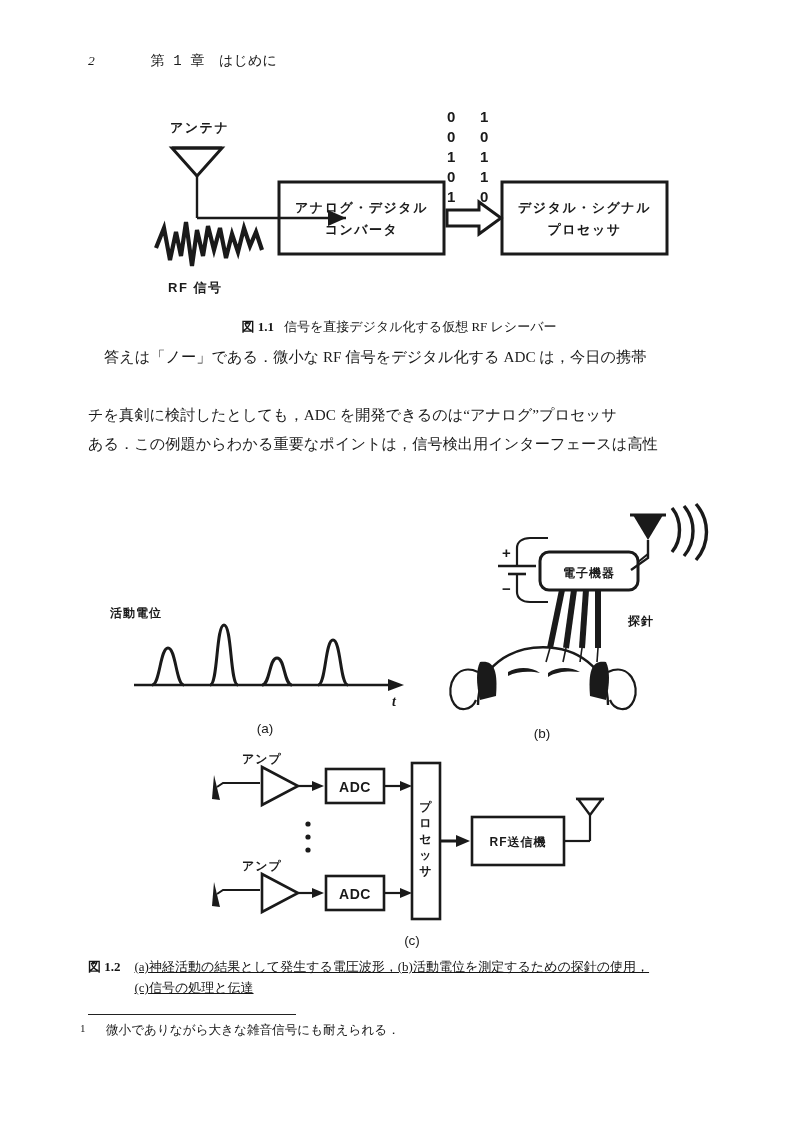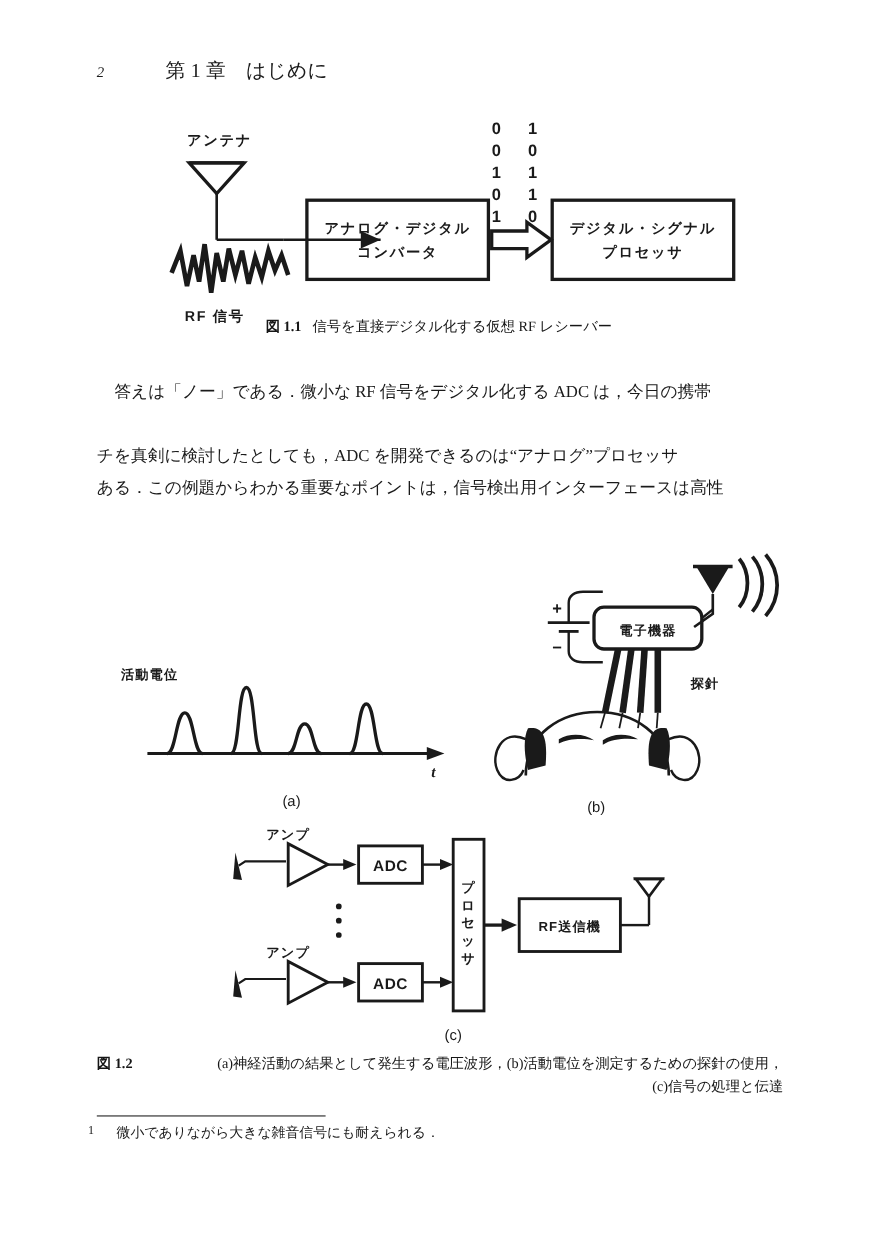--- a/index.html
+++ b/index.html
@@ -32,21 +32,22 @@
     font-size: 13.5px;
     letter-spacing: 0.2px;
   }
   .runhead .folio {
     font-style: italic;
     font-family: "Liberation Serif", serif;
     font-size: 13.5px;
     margin-right: 52px;
   }
   .runhead .chap {
-    font-size: 18px;
+    font-size: 14px;
+    font-family: Liberation Mono, monospace;
   }
 
   
   .fig {
     position: absolute;
   }
   .fig svg { display: block; overflow: visible; }
 
   
   .caption {
@@ -156,21 +157,21 @@
       <text class="lbl-bin" x="330" y="62">1</text>
       <text class="lbl-bin" x="330" y="82">1</text>
       <text class="lbl-bin" x="330" y="102">0</text>
 
       <rect x="352" y="82" width="165" height="72" class="stroke" stroke-width="3" fill="#fff"></rect>
       <text class="lbl-jp" x="434.5" y="112" text-anchor="middle">デジタル・シグナル</text>
       <text class="lbl-jp" x="434.5" y="134" text-anchor="middle">プロセッサ</text>
     </svg>
   </div>
 
-  <div class="caption" style="left:0; top:286px; width:798px; text-align:center;">
+  <div class="caption" style="left:0; top:316px; width:798px; text-align:center;">
     <span class="cap-bold">図 1.1</span><span class="cap-gap"></span><span>信号を直接デジタル化する仮想 RF レシーバー</span>
   </div>
 
   <div class="bodytext">
     <span class="indent"></span><span>答えは「ノー」である．微小な RF 信号をデジタル化する ADC は，今日の携帯</span><br>
     <br>
     <span>チを真剣に検討したとしても，ADC を開発できるのは“アナログ”プロセッサ</span><br>
     <span>ある．この例題からわかる重要なポイントは，信号検出用インターフェースは高性</span>
   </div>
 
@@ -292,24 +293,24 @@
       <line x1="374" y1="96" x2="400" y2="96" class="stroke" stroke-width="2.2"></line>
       <line x1="400" y1="96" x2="400" y2="68" class="stroke" stroke-width="2.2"></line>
       <polygon points="388,54 412,54 400,70" class="stroke" stroke-width="2.4" fill="none"></polygon>
       <line x1="386" y1="54" x2="414" y2="54" class="stroke" stroke-width="2.4"></line>
 
       <text class="lbl-panel" x="222" y="200" text-anchor="middle">(c)</text>
     </svg>
   </div>
 
   <div class="caption" style="left:88px; top:956px; width:624px;">
-    <div style="display:flex; align-items:flex-start;text-align:right;">
+    <div style="display:flex; align-items:flex-start;">
       <span class="cap-bold" style="white-space:nowrap;">図 1.2</span>
       <span style="display:inline-block; width:14px; flex:0 0 14px;"></span>
-      <span style="flex:1;">
+      <span style="flex:1;text-decoration:underline;">
         <span>(a)神経活動の結果として発生する電圧波形，(b)活動電位を測定するための探針の使用，</span><br>
         <span>(c)信号の処理と伝達</span>
       </span>
     </div>
   </div>
 
   <div class="footrule"></div>
   <div class="footnote">
     <span class="fnum">1</span><span>微小でありながら大きな雑音信号にも耐えられる．</span>
   </div>

